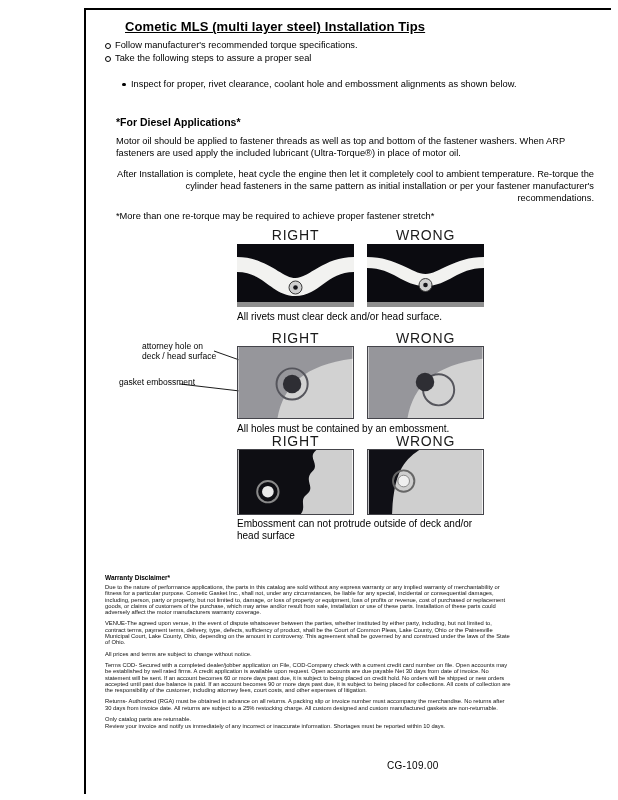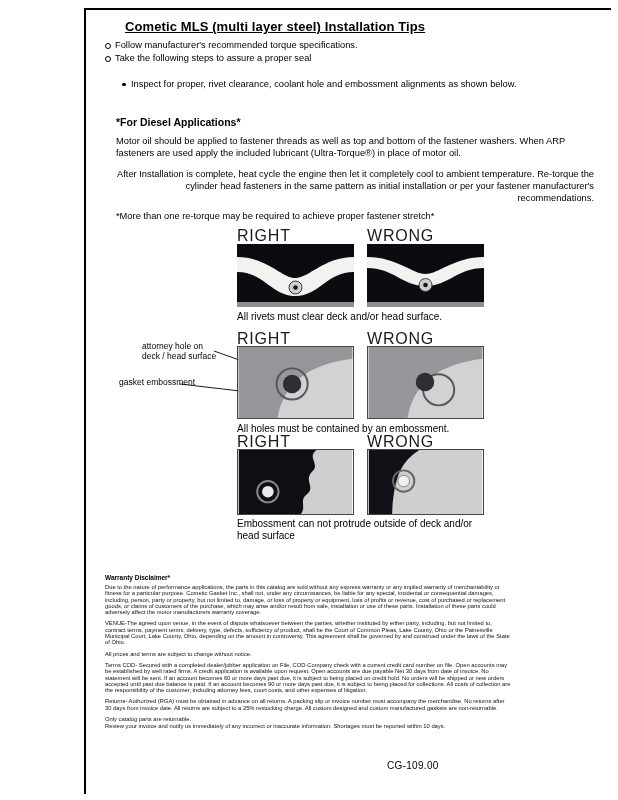--- a/index.html
+++ b/index.html
@@ -44,22 +44,22 @@
     width:3.5px; height:3.5px; background:#000; border-radius:50%;
   }
 
   .diesel-heading { left:116px; top:116px; font-size:10.5px; font-weight:bold; }
   .body-para { font-size:9.3px; line-height:12px; }
   .p1 { left:116px; top:135px; width:480px; }
   .p2 { left:116px; top:168px; width:478px;text-align:right; }
   .p3 { left:116px; top:210px; width:480px; }
 
   .dg-h {
-    width:117px; 
-    font-size:16px; letter-spacing:.8px; color:#1a1a1a;
+    width:117px; text-align:center;
+    font-size:14px; letter-spacing:.8px; color:#1a1a1a;
   }
   .h-r1-right { left:237px; top:227px; }
   .h-r1-wrong { left:367px; top:227px; }
   .h-r2-right { left:237px; top:330px; }
   .h-r2-wrong { left:367px; top:330px; }
   .h-r3-right { left:237px; top:433px; }
   .h-r3-wrong { left:367px; top:433px; }
 
   .dg-img svg { display:block; }
   .img-r1-right { left:237px; top:244px; }

